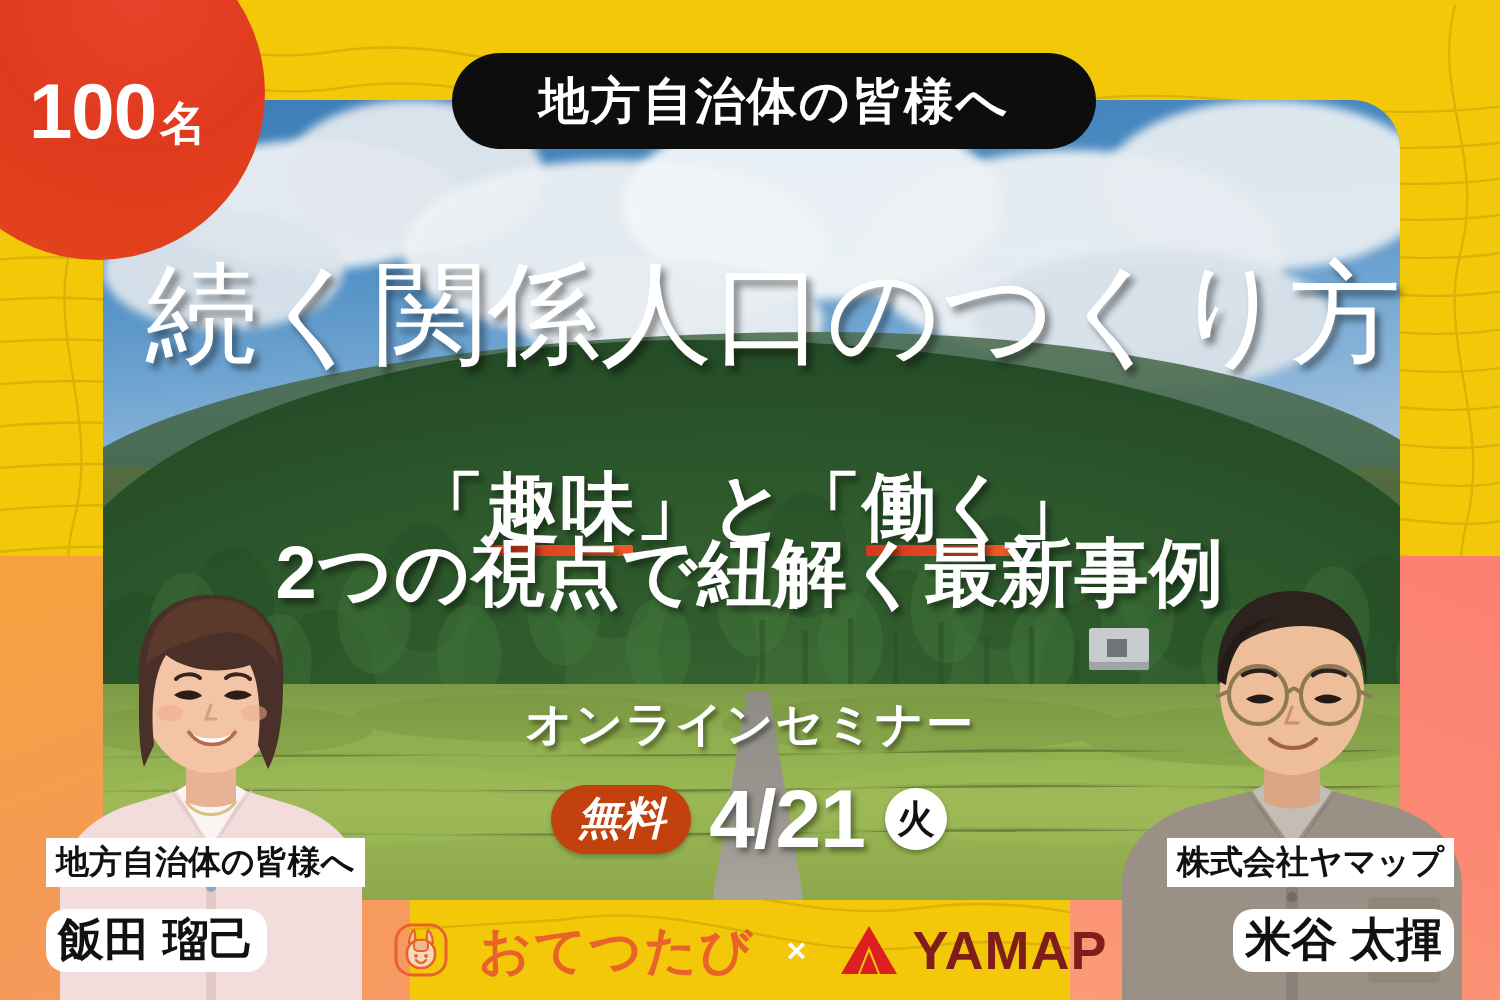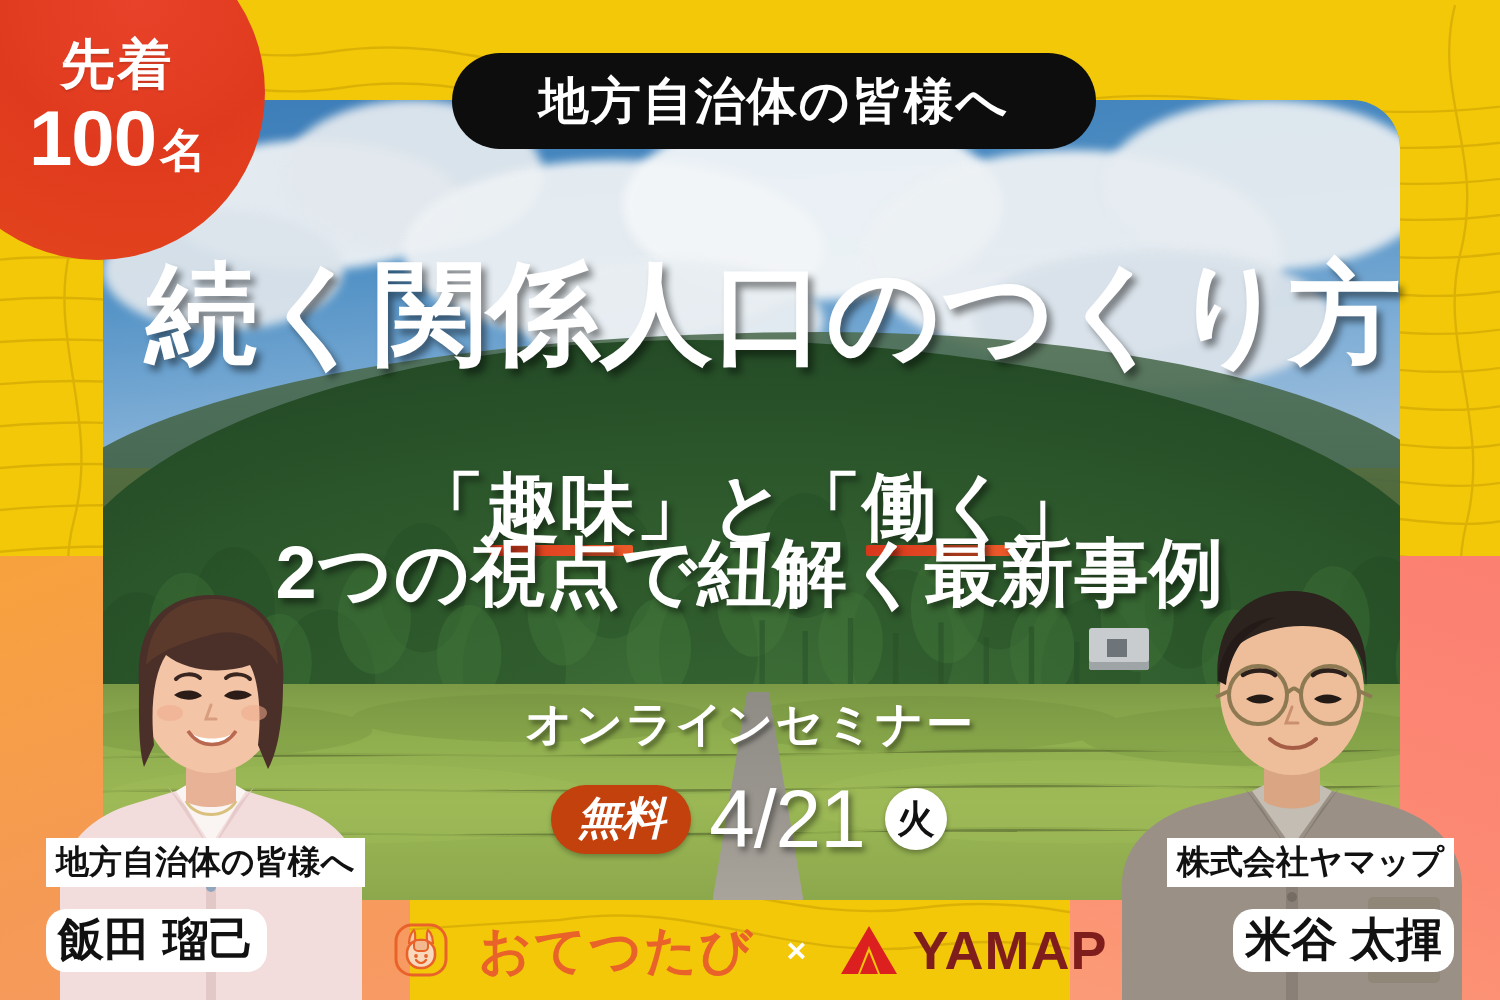--- a/index.html
+++ b/index.html
@@ -103,21 +103,21 @@
     z-index:6;
   }
   .pill-black span{
     color:#fff;font-weight:800;font-size:50px;letter-spacing:2px;white-space:nowrap;
   }
 
   
   .head-wrap{position:absolute;left:0;top:0;width:100%;z-index:5;text-align:center;}
   .h-main{
     position:absolute;left:0;top:258px;width:100%;
-    color:#fff;font-weight:700;font-size:112px;line-height:1;letter-spacing:1px;
+    color:#fff;font-weight:400;font-size:112px;line-height:1;letter-spacing:1px;
     text-shadow:5px 6px 7px rgba(0,0,0,.45);
     padding-left:48px;
   }
   .h-sub1{
     position:absolute;left:0;top:470px;width:100%;
     color:#fff;font-weight:800;font-size:74px;line-height:1;letter-spacing:1px;
     text-shadow:4px 5px 6px rgba(0,0,0,.45);
   }
   .h-sub1 .u{
     position:relative;display:inline-block;
@@ -142,21 +142,21 @@
     position:absolute;left:0;top:778px;width:100%;z-index:5;
     display:flex;align-items:center;justify-content:center;gap:18px;
   }
   .free-badge{
     background:#c2410c;color:#fff;border-radius:36px;
     padding:11px 26px 14px;font-weight:800;font-size:44px;line-height:1;
     box-shadow:0 3px 5px rgba(0,0,0,.25);
     font-style:italic;
   }
   .date-num{
-    color:#fff;font-weight:400;font-size:82px;line-height:1;letter-spacing:-1px;
+    color:#fff;font-weight:700;font-size:82px;line-height:1;letter-spacing:-1px;
     text-shadow:3px 4px 6px rgba(0,0,0,.45);
   }
   .dow{
     width:62px;height:62px;border-radius:50%;background:#fff;color:#111;
     display:flex;align-items:center;justify-content:center;
     font-weight:800;font-size:38px;line-height:1;margin:0 2px;
     box-shadow:0 3px 5px rgba(0,0,0,.3);
   }
   .time{
     color:#fff;font-weight:800;font-size:56px;line-height:1;letter-spacing:0px;
@@ -309,21 +309,20 @@
           <path d="M0,108 C240,98 500,118 760,104 C1010,92 1190,114 1300,102"></path>
           <path d="M0,152 C220,142 480,162 740,148 C1000,136 1200,158 1300,146"></path>
         </g>
       </svg>
     </div>
     <div class="path"></div>
     <div class="shed"></div>
   </div>
 
   <div class="badge-circle">
-    <div class="l1">先着</div>
     <div class="l2">
       <span class="num">100</span>
       <span class="unit">名</span>
     </div>
   </div>
 
   <div class="pill-black">
     <span>地方自治体の皆様へ</span>
   </div>
 

